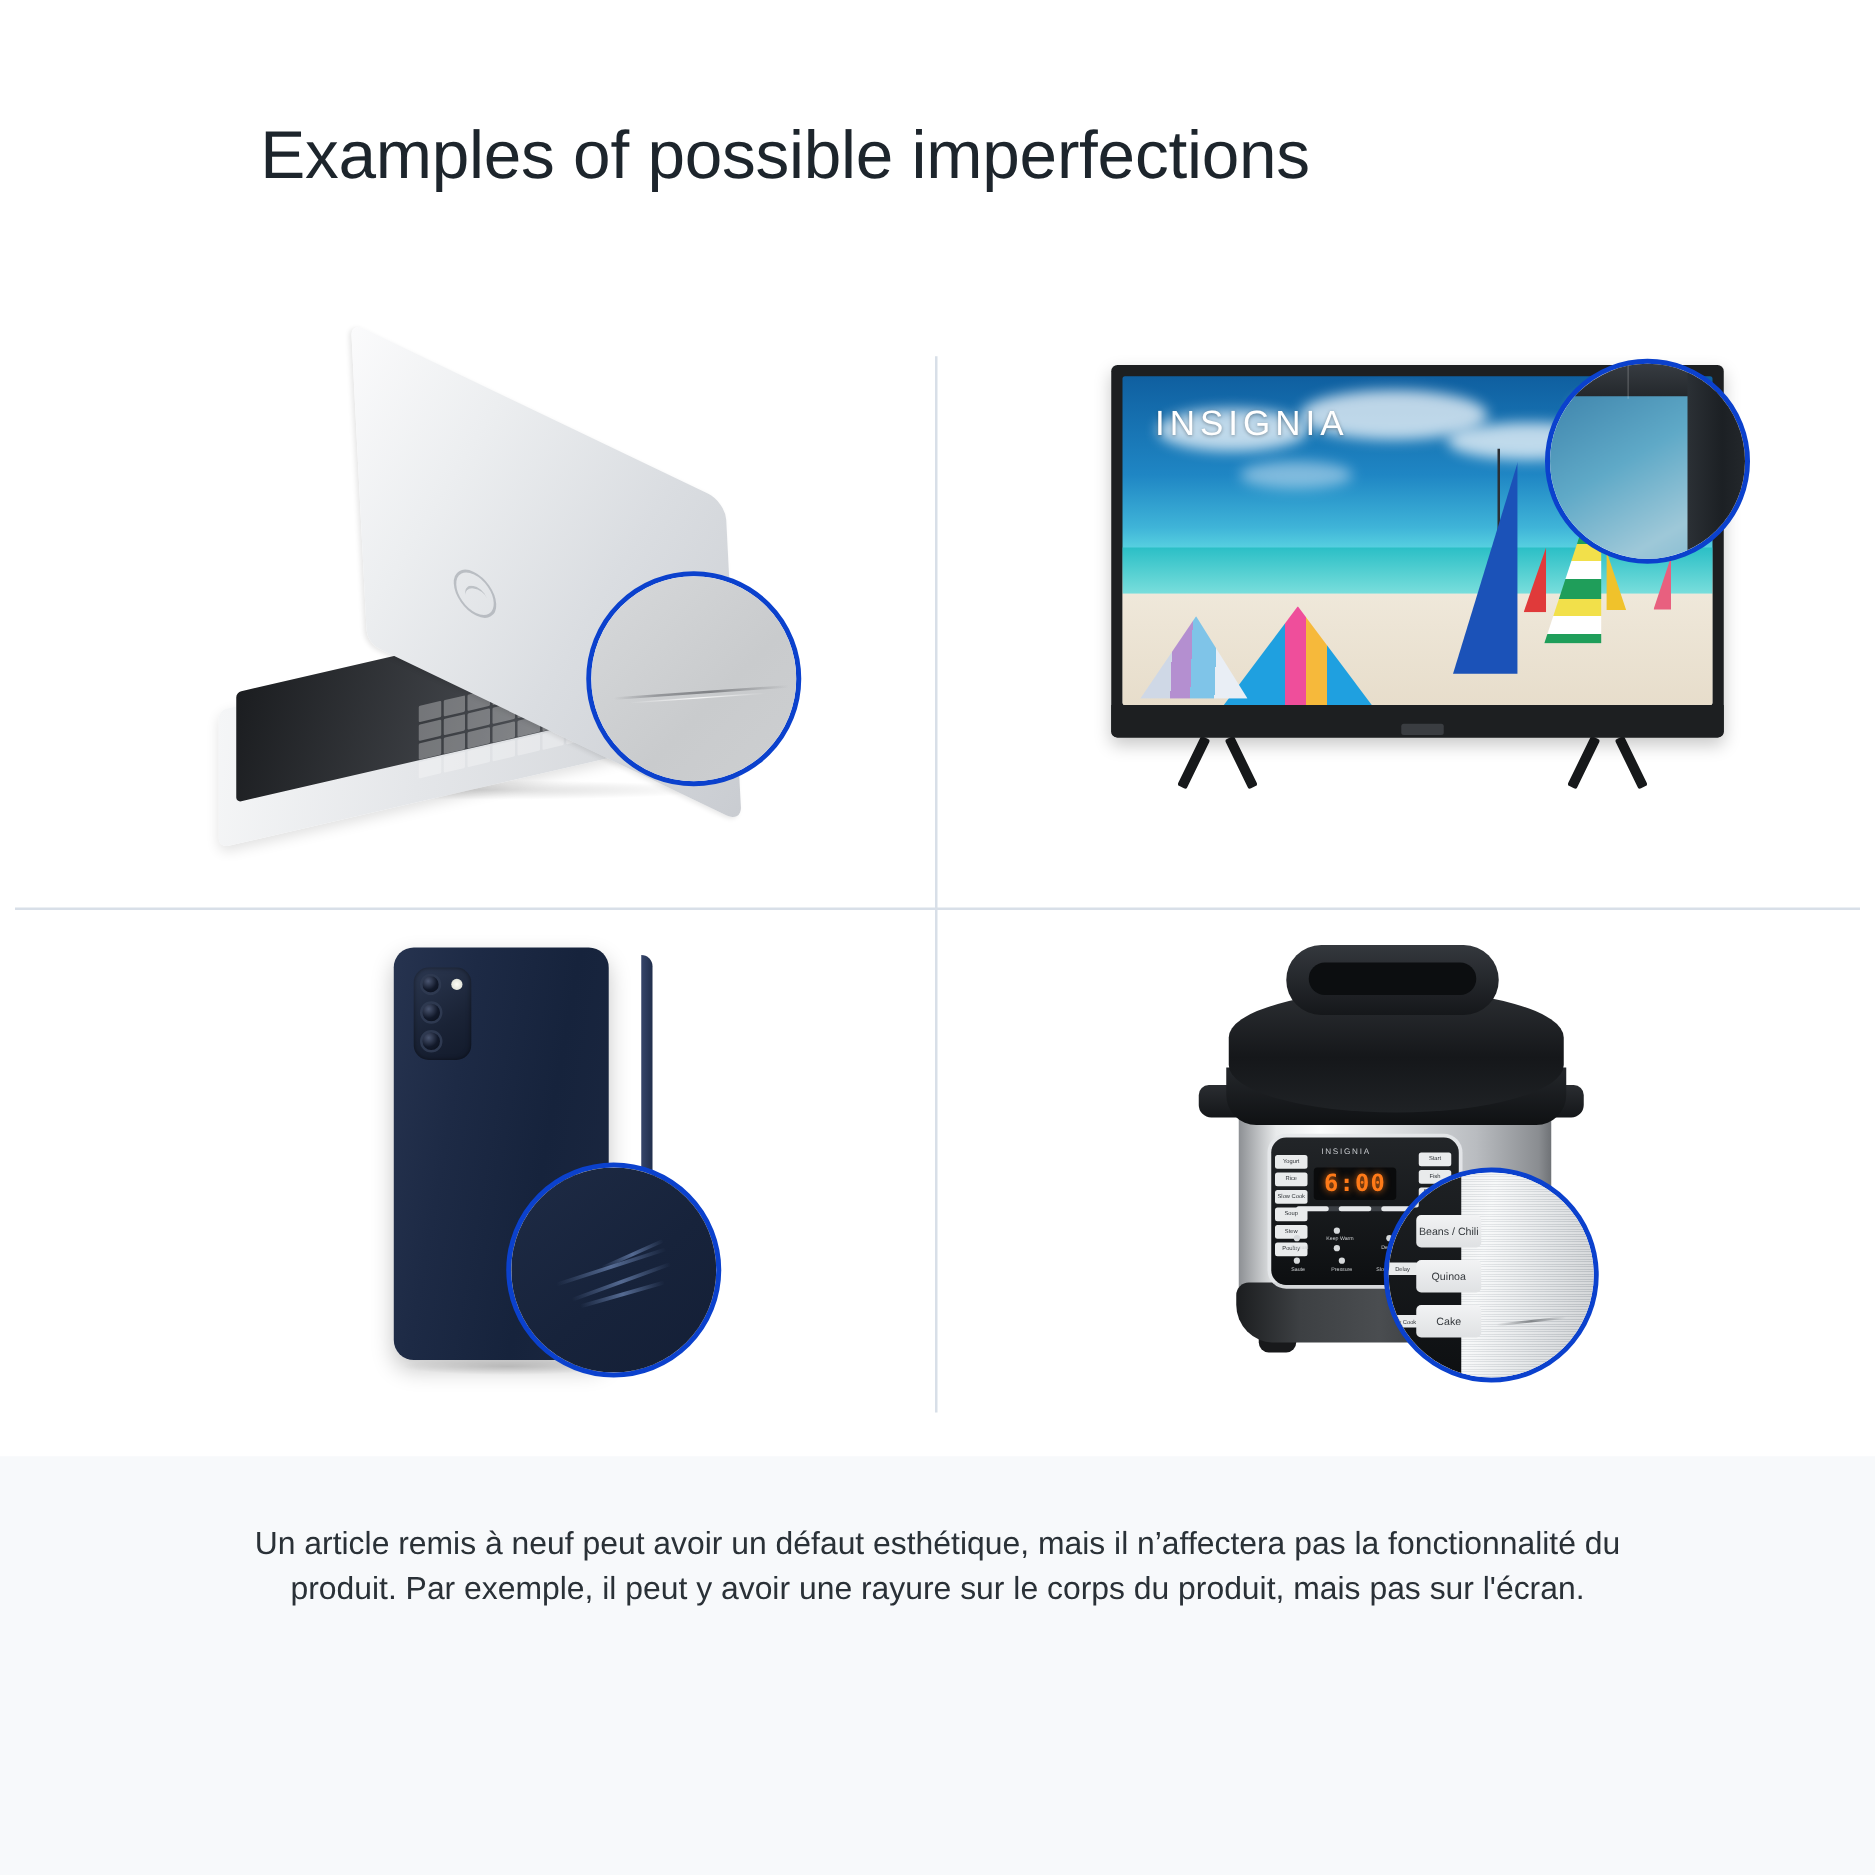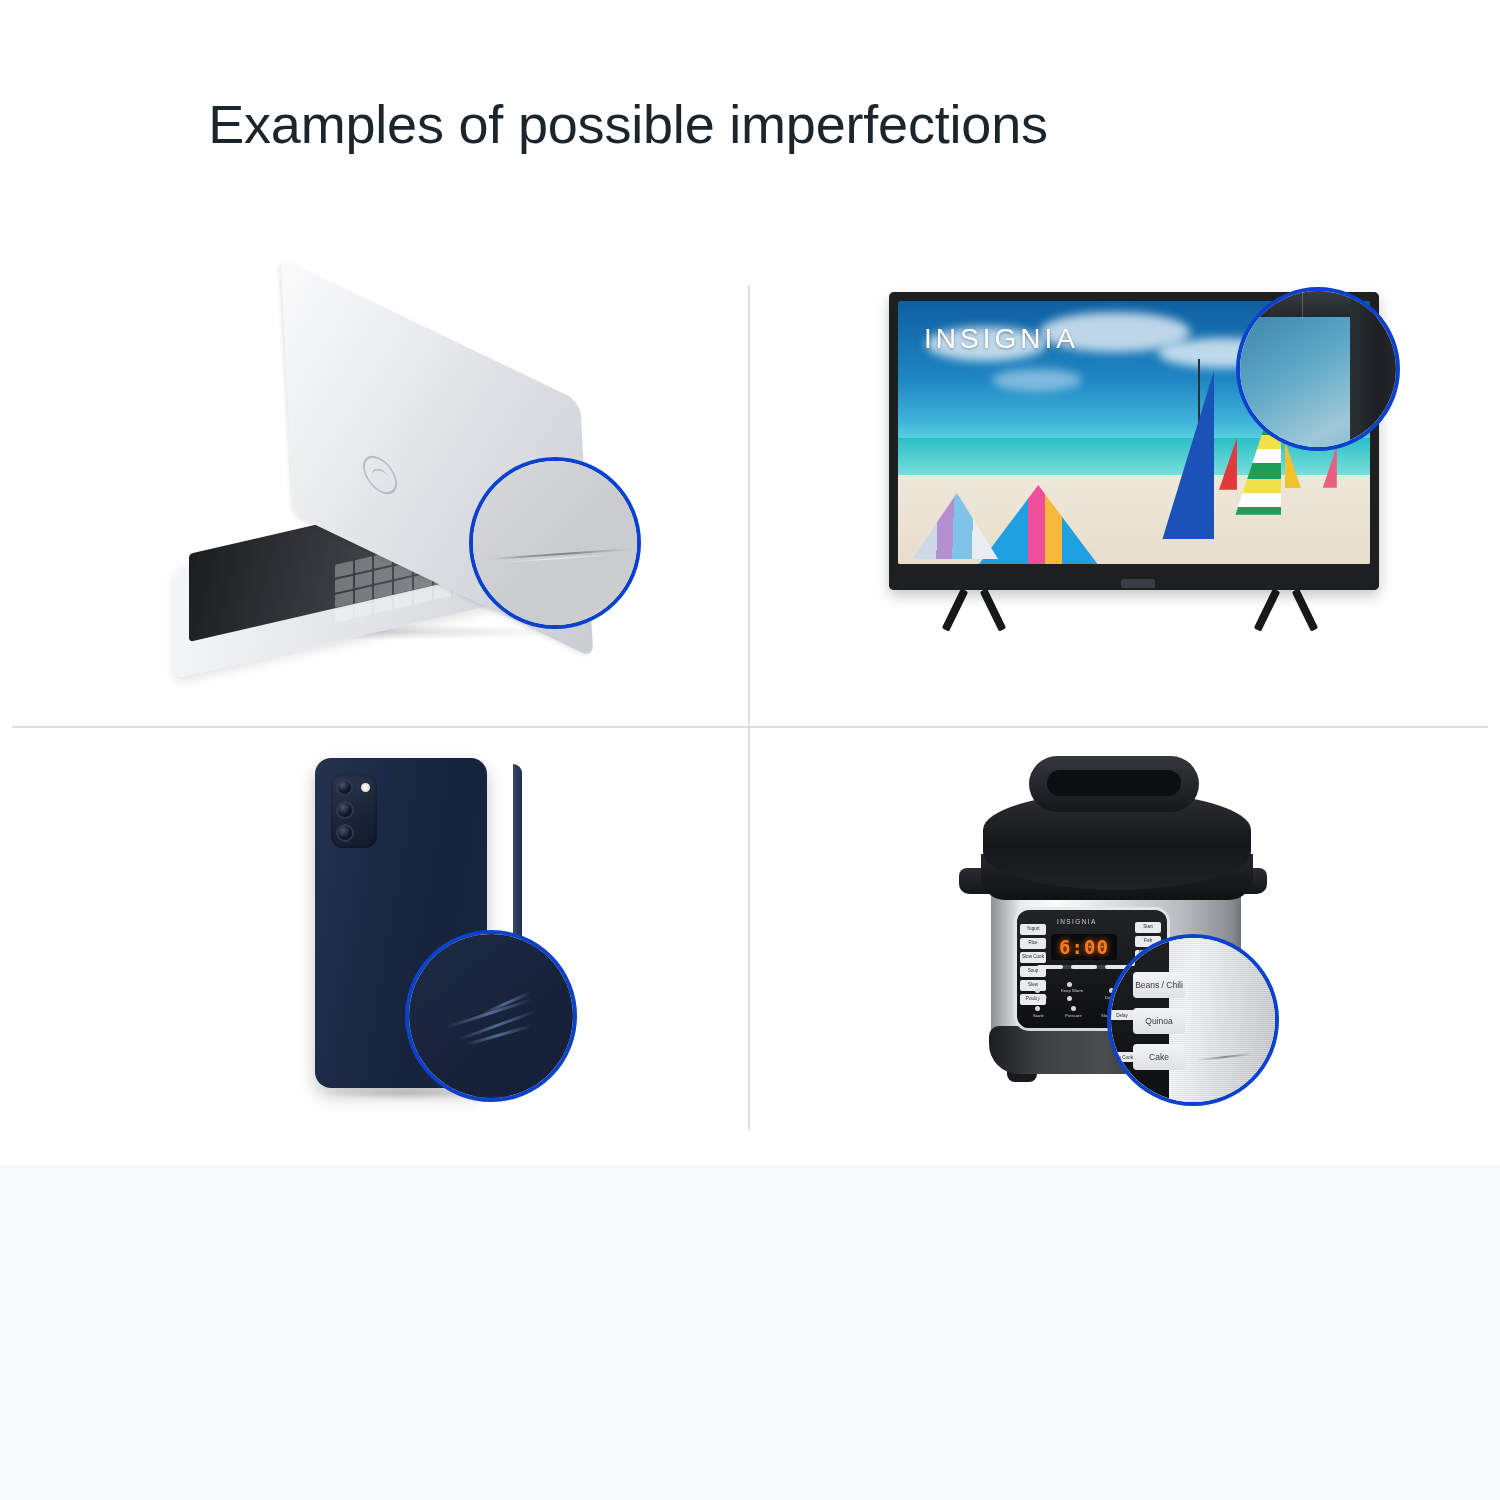--- a/index.html
+++ b/index.html
@@ -403,15 +403,16 @@
     <div class="btn-strip" style="top:18px;">Veggies</div>
     <div class="btn-strip" style="top:72px;">Delay</div>
     <div class="btn-strip" style="top:114px;">Slow Cook</div>
     <div class="bigbtn" style="top:34px;">Beans / Chili</div>
     <div class="bigbtn" style="top:70px;">Quinoa</div>
     <div class="bigbtn" style="top:106px;">Cake</div>
     <div class="scratchline"></div>
   </div>
 
   <div class="footer">
+    <p class="para">Un article remis à neuf peut avoir un défaut esthétique, mais il n’affectera pas la fonctionnalité du produit. Par exemple, il peut y avoir une rayure sur le corps du produit, mais pas sur l'écran.</p>
   </div>
 
 </div>
 
 </body></html>

